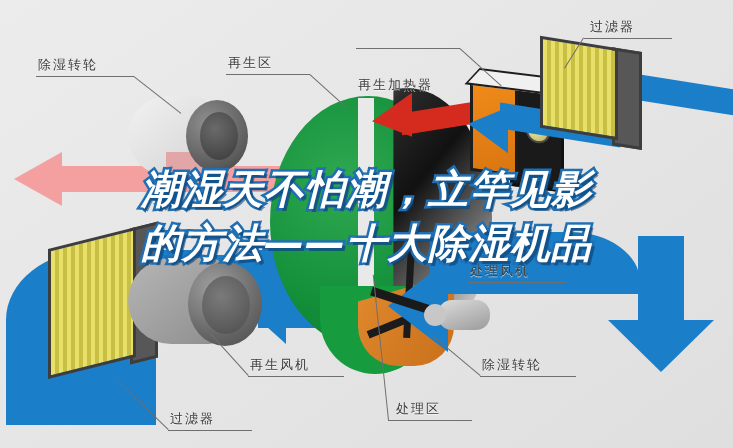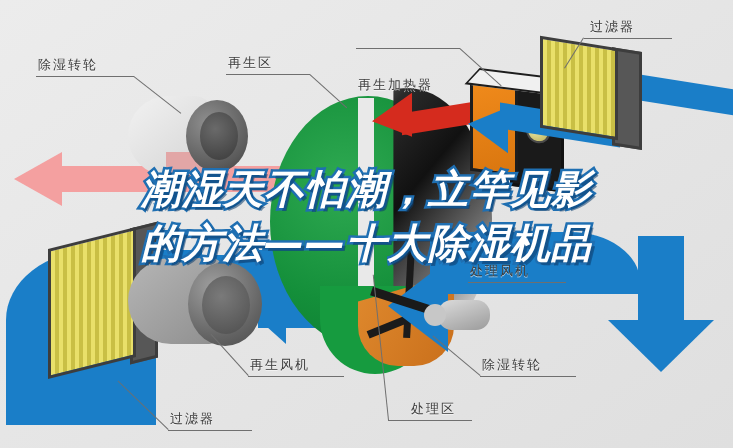--- a/index.html
+++ b/index.html
@@ -374,21 +374,21 @@
     <div class="lead" style="left:248px;top:376px;width:56px;transform:rotate(-132deg);"></div>
   </div>
 
   <div class="callout" style="left:0;top:0;">
     <div class="txt" style="left:482px;top:356px;">除湿转轮</div>
     <div class="rule" style="left:480px;top:376px;width:96px;"></div>
     <div class="lead" style="left:480px;top:376px;width:62px;transform:rotate(-140deg);"></div>
   </div>
 
   <div class="callout" style="left:0;top:0;">
-    <div class="txt" style="left:396px;top:400px;margin-left:15px;">处理区</div>
+    <div class="txt" style="left:396px;top:400px;">处理区</div>
     <div class="rule" style="left:388px;top:420px;width:84px;"></div>
     <div class="lead" style="left:388px;top:420px;width:146px;transform:rotate(-96deg);"></div>
   </div>
 
   <div class="callout" style="left:0;top:0;">
     <div class="txt" style="left:170px;top:410px;">过滤器</div>
     <div class="rule" style="left:168px;top:430px;width:84px;"></div>
     <div class="lead" style="left:168px;top:430px;width:70px;transform:rotate(-136deg);"></div>
   </div>
 

